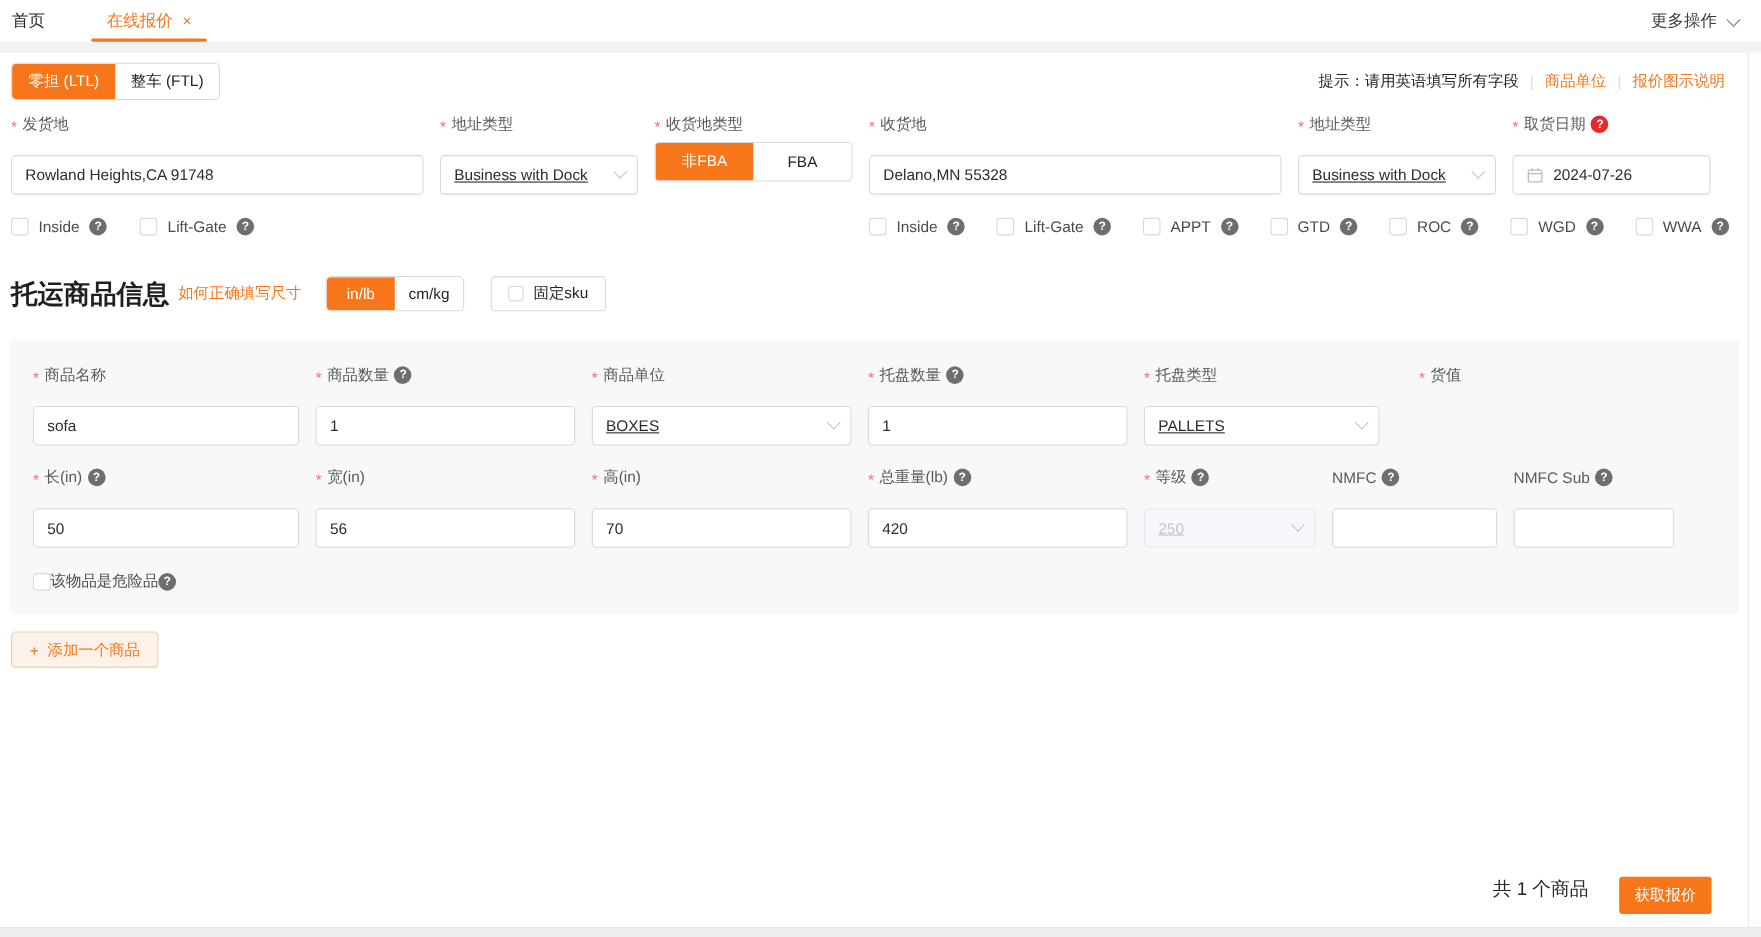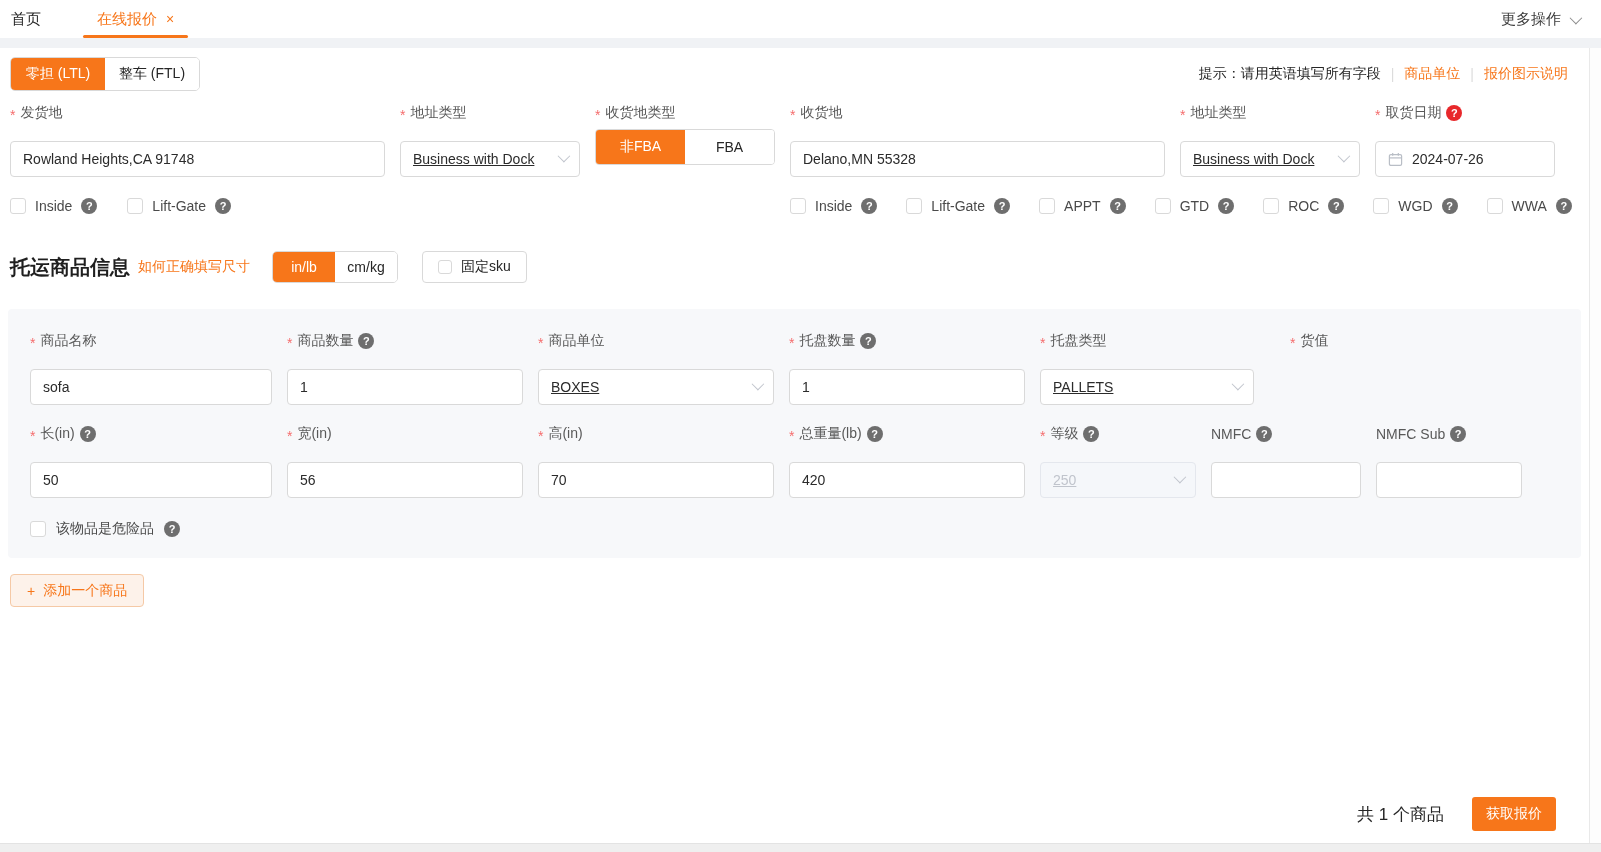--- a/index.html
+++ b/index.html
@@ -51,37 +51,37 @@
 
   
   .services-row { display:flex; margin-top:21px; padding-left:10px; font-size:14px; color:#4a4a4a; }
   .svc-left { display:flex; gap:30px; width:780px; }
   .svc-right { display:flex; gap:29px; }
   .svc { display:flex; align-items:center; gap:9px; }
   .cb { width:16px; height:16px; border:1px solid #d9d9d9; border-radius:3px; background:#fff; flex:none; cursor:pointer; }
 
   
   .section-head { display:flex; align-items:center; margin-top:37px; padding-left:10px; }
-  .section-title { font-size:20px; font-weight:600; color:#1f1f1f; }
+  .section-title { font-size:24px; font-weight:600; color:#1f1f1f; }
   .dim-link { font-size:14px; color:#f7761a; margin-left:8px; cursor:pointer; }
   .unit-toggle { margin-left:22px; height:32px; display:flex; border:1px solid #d9d9d9; border-radius:5px; overflow:hidden; }
   .seg-unit { width:62px; height:100%; }
   .sku-box { margin-left:24px; height:32px; border:1px solid #d9d9d9; border-radius:4px; display:flex; align-items:center; gap:9px; padding:0 15px; font-size:14px; color:#262626; }
   .cb.sm { width:14px; height:14px; }
 
   
   .card { margin:26px 20px 0 8px; background:#f7f8fa; border-radius:4px; padding:24px 0 20px 22px; }
   .card-row { display:flex; gap:15px; }
   .card-row + .card-row { margin-top:21px; }
   .gap36 { margin-left:21px; }
-  .danger-row { display:flex; align-items:center; gap:10px; margin-top:22px; font-size:14px; color:#4a4a4a; }
+  .danger-row { display:flex; align-items:center; margin-top:22px; font-size:14px; color:#4a4a4a; }
 
   
   .add-btn { margin:16px 0 0 10px; display:inline-flex; align-items:center; gap:8px; border:1px solid #f5c9a6; background:#fdf2ea; color:#f7761a; font-size:14px; border-radius:4px; padding:0 16px; height:33px; cursor:pointer; }
-  .footer-row { position:absolute; right:45px; bottom:12px; display:flex; align-items:center; gap:28px; }
+  .footer-row { position:absolute; right:45px; bottom:12px; display:flex; align-items:flex-start; gap:28px; }
   .total-count { font-size:17px; color:#262626; }
   .quote-btn { background:#f7761a; color:#fff; border:none; font-size:14px; border-radius:3px; height:34px; padding:0 14px; cursor:pointer; }
 
   .bottom-strip { position:absolute; left:0; right:0; bottom:0; height:9px; background:#efefef; border-top:1px solid #e3e3e3; }
 </style>
 </head>
 <body>
 
 <div class="tabbar">
   <div class="tab first">

